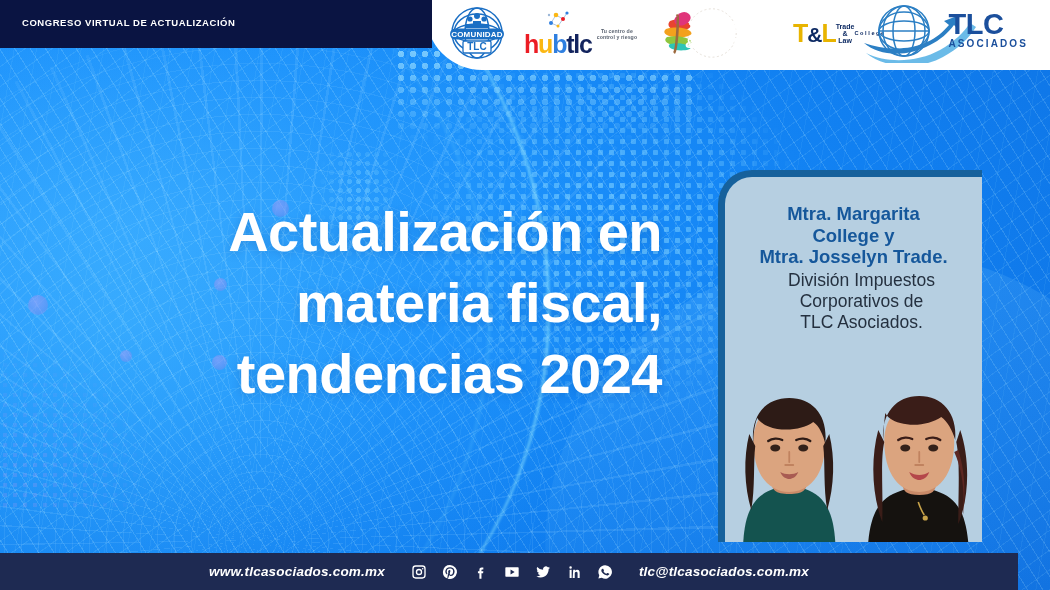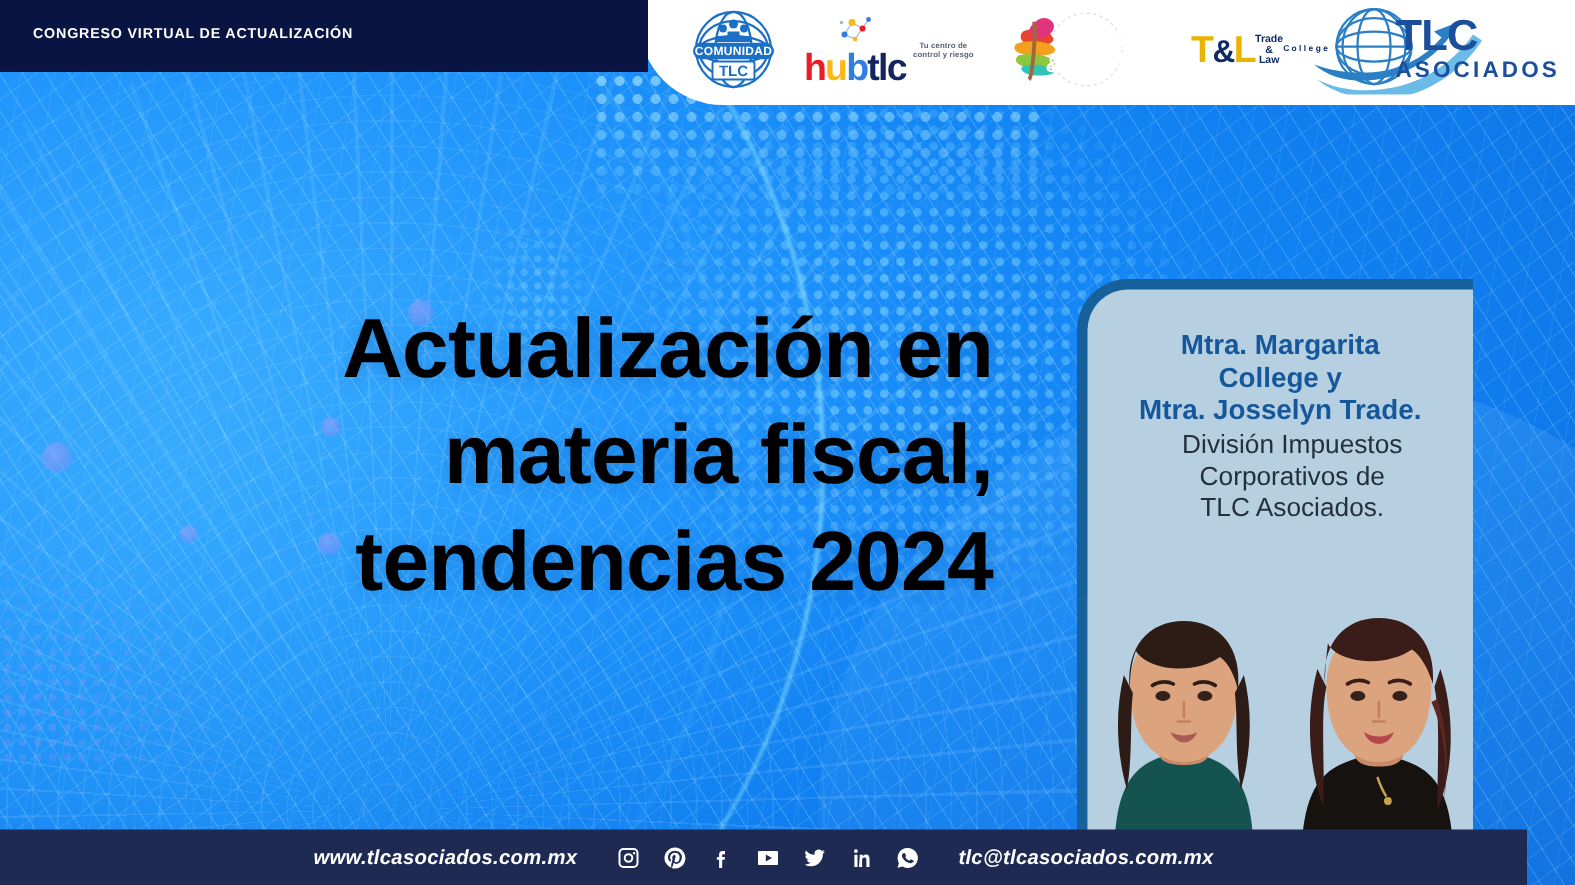--- a/index.html
+++ b/index.html
@@ -126,59 +126,59 @@
     color:#ffffff; font-size:30px; font-weight:800; letter-spacing:.2px;
     text-shadow:3px 2px 0 #1f5fe0, -1px -1px 0 #1f5fe0;
     font-style:normal;
   }
   .hdr-white{
     position:absolute; left:426px; top:0; width:624px; height:70px;
     background:#ffffff; z-index:5;
     border-bottom-left-radius:56px;
   }
   .logos{
-    position:absolute; left:440px; top:0; width:610px; height:70px; z-index:7;
+    position:absolute; left:428px; top:0; width:610px; height:70px; z-index:7;
     display:flex; align-items:center; justify-content:space-between;
     padding:0 8px 4px 16px;
   }
   .logo{ display:flex; align-items:center; }
 
   
   .l-com{ width:66px; height:58px; position:relative; }
   
   .l-hub{ width:118px; text-align:center; }
   .hubword{ font-size:25px; font-weight:800; letter-spacing:-1.2px; line-height:1; }
   .hub-h{ color:#ec1c24; } .hub-u{ color:#fbb713; } .hub-b{ color:#2f7fe0; } .hub-tlc{ color:#13245e; }
   .hubtag{ font-size:5.2px; color:#5b6472; letter-spacing:.1px; margin-top:2px; font-weight:600;}
   .hubdots{ display:inline-block; width:22px; height:20px; position:relative; vertical-align:-3px; }
   
   .l-tlaw{ width:112px; position:relative; display:flex; align-items:center; }
   
   .l-col{ width:62px; text-align:center; }
-  .col-tl{ font-size:25px; font-weight:800; color:#e8b400; line-height:1; letter-spacing:-1px; }
+  .col-tl{ font-size:25px; font-weight:800; color:#e8b400; line-height:1; letter-spacing:-1px;margin-left:11px; }
   .col-tl .amp{ color:#0d2a63; font-size:21px; }
   .col-n1{ font-size:7px; font-weight:800; color:#0d2a63; margin-top:1px; }
   .col-n2{ font-size:5.6px; font-weight:700; color:#0d2a63; letter-spacing:1.6px; }
   
   .l-tlc{ width:172px; position:relative; height:60px; }
   .tlc-txt{ position:absolute; right:2px; top:8px; text-align:left; }
   .tlc-big{ font-size:29px; font-weight:800; color:#1b4f9c; line-height:.92; letter-spacing:-.5px; }
-  .tlc-sub{ font-size:15px; font-weight:800; color:#1b4f9c; letter-spacing:2.1px; }
+  .tlc-sub{ font-size:10px; font-weight:800; color:#1b4f9c; letter-spacing:2.1px; }
 
   
   .title{
     position:absolute; left:62px; top:196px; width:600px; z-index:9;
-    color:#000000; font-size:56px; font-weight:800; line-height:1.27;
+    color:#ffffff; font-size:56px; font-weight:800; line-height:1.27;
     text-align:right; letter-spacing:-.5px;
     text-shadow:0 2px 10px rgba(8,60,130,.22);
   }
 
   
   .card{
-    position:absolute; left:718px; top:186px; width:264px; height:372px; z-index:9;
+    position:absolute; left:718px; top:170px; width:264px; height:372px; z-index:9;
     background:#b6cfe1;
     border:7px solid #16619c;
     border-right:none; border-bottom:none;
     border-top-left-radius:34px;
     overflow:hidden;
   }
   .card-names{
     padding:26px 16px 0; text-align:center;
     color:#15579b; font-size:18.5px; font-weight:800; line-height:1.17;
   }

